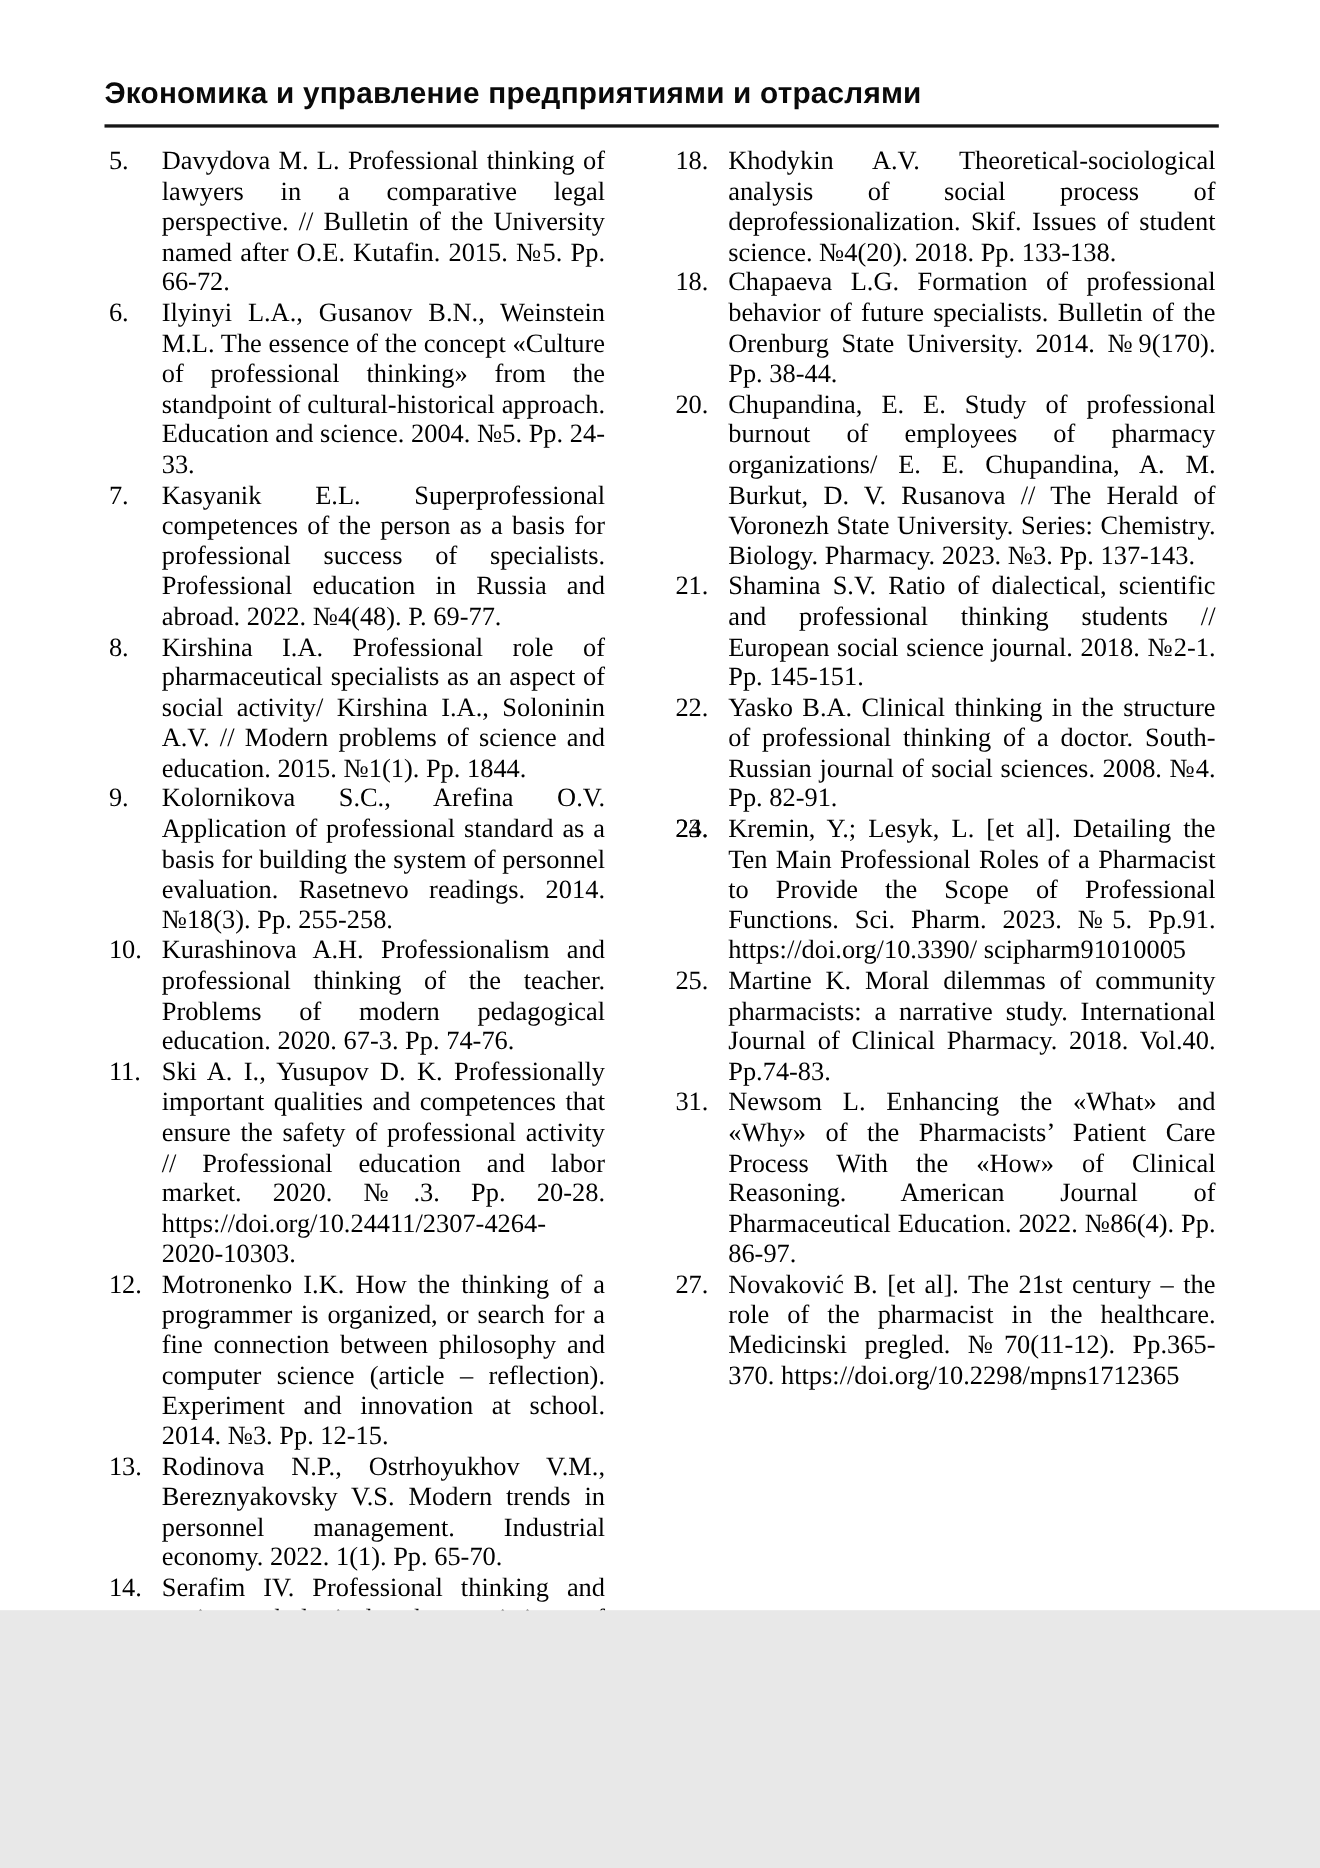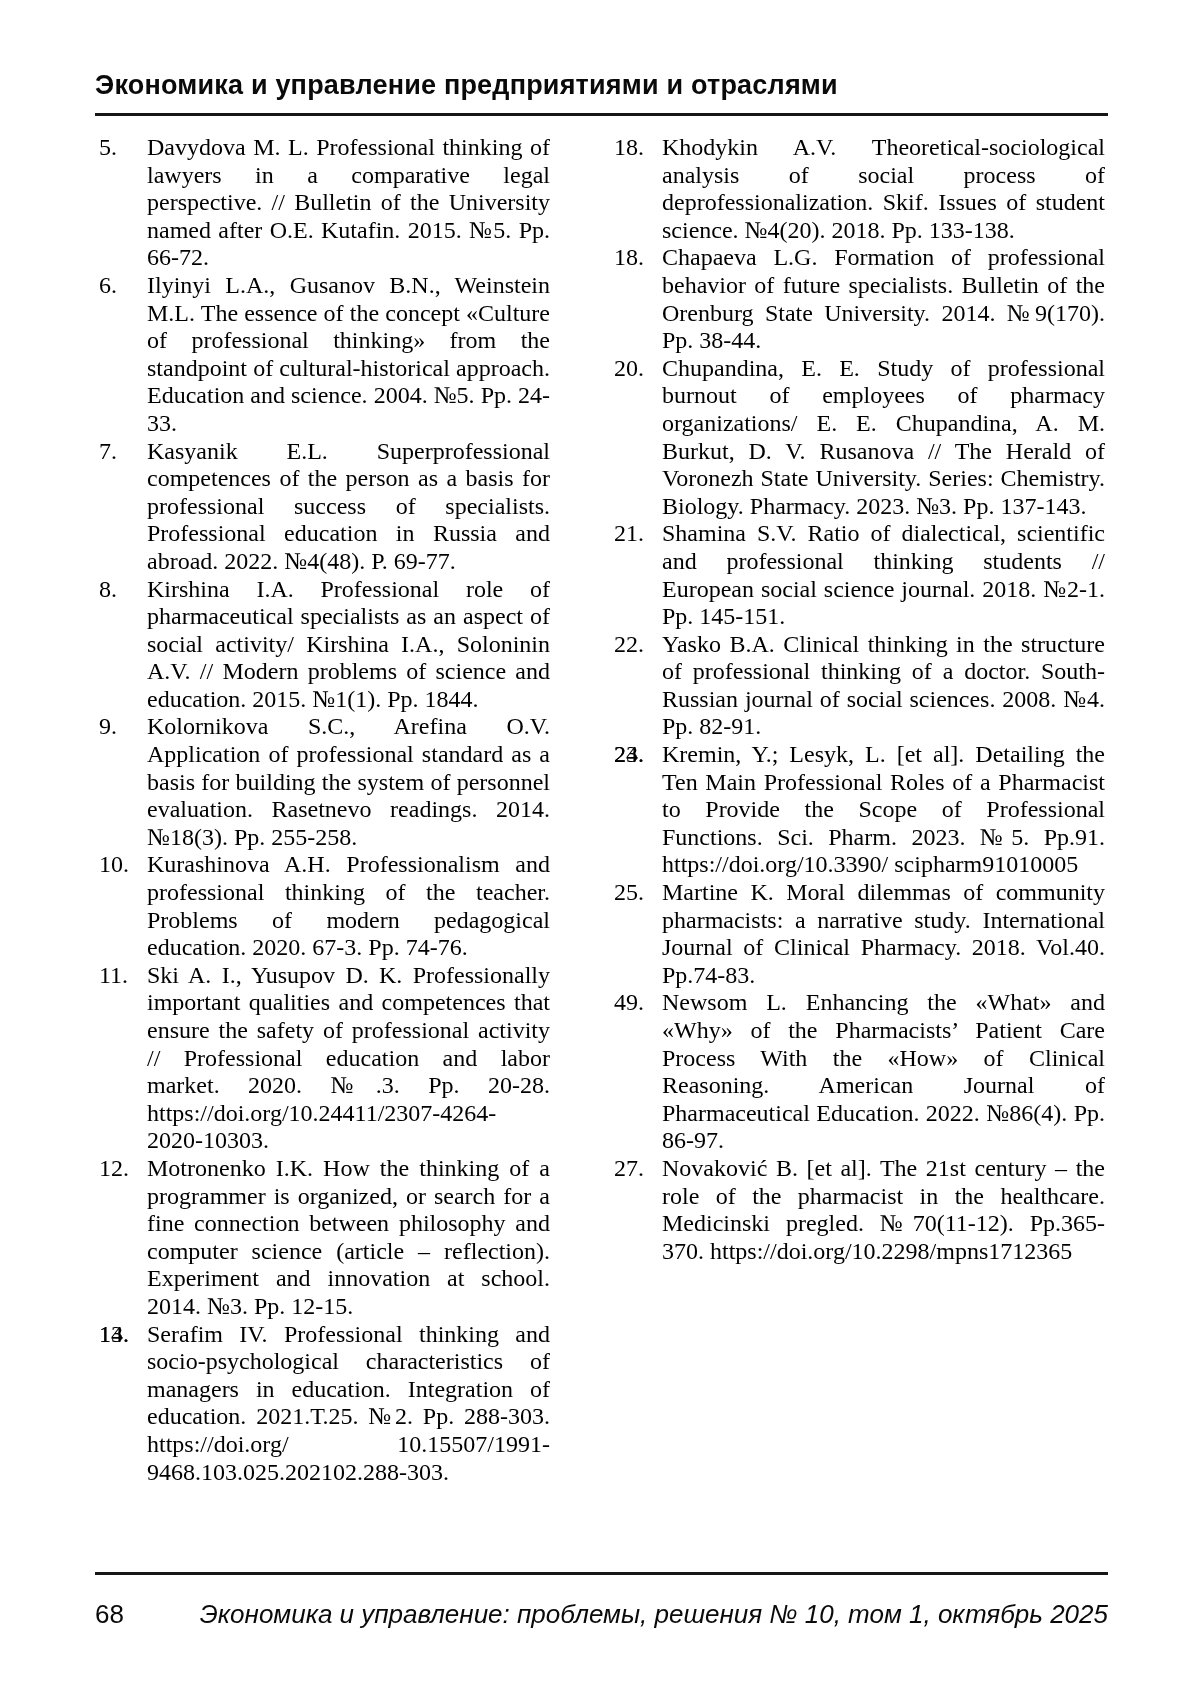--- a/index.html
+++ b/index.html
@@ -1,18 +1,18 @@
 <!DOCTYPE html>
 <html lang="en"><head>
 <meta charset="utf-8">
 <style>
   html,body{margin:0;padding:0;background:#e8e8e8;}
   .page{
     position:relative;
-    width:1200px;height:1698px;
+    width:1200px;height:1464px;
     margin:0 auto;
     background:#ffffff;
     color:#000;
     font-family:"Liberation Serif", serif;
     overflow:hidden;
   }
   
   .page-header{
     position:absolute;
     top:70px;left:95px;width:1013px;
@@ -97,21 +97,21 @@
       <div class="ref-item">
         <span class="ref-num">10.</span><span class="ref-text">Kurashinova A.H. Professionalism and professional thinking of the teacher. Problems of modern pedagogical education. 2020. 67-3. Pp. 74-76.</span>
       </div>
       <div class="ref-item">
         <span class="ref-num">11.</span><span class="ref-text">Ski A. I., Yusupov D. K. Professionally important qualities and competences that ensure the safety of professional activity // Professional education and labor market. 2020. №.3. Pp. 20-28. https://doi.org/10.24411/2307-4264-2020-10303.</span>
       </div>
       <div class="ref-item">
         <span class="ref-num">12.</span><span class="ref-text">Motronenko I.K. How the thinking of a programmer is organized, or search for a fine connection between philosophy and computer science (article – reflection). Experiment and innovation at school. 2014. №3. Pp. 12-15.</span>
       </div>
       <div class="ref-item">
-        <span class="ref-num">13.</span>
+        <span class="ref-num">13.</span><span class="ref-text">Rodinova N.P., Ostrhoyukhov V.M., Bereznyakovsky V.S. Modern trends in personnel management. Industrial economy. 2022. 1(1). Pp. 65-70.</span>
       </div>
       <div class="ref-item">
         <span class="ref-num">14.</span><span class="ref-text">Serafim IV. Professional thinking and socio-psychological characteristics of managers in education. Integration of education. 2021.Т.25. №2. Pp. 288-303. https://doi.org/ 10.15507/1991-9468.103.025.202102.288-303.</span>
       </div>
 
     </div>
 
     <div class="col col-right">
       <div class="ref-item">
         <span class="ref-num">18.</span><span class="ref-text">Khodykin A.V. Theoretical-sociological analysis of social process of deprofessionalization. Skif. Issues of student science. №4(20). 2018. Pp. 133-138.</span>
@@ -131,21 +131,21 @@
       <div class="ref-item">
         <span class="ref-num">23.</span>
       </div>
       <div class="ref-item">
         <span class="ref-num">24.</span><span class="ref-text">Kremin, Y.; Lesyk, L. [et al]. Detailing the Ten Main Professional Roles of a Pharmacist to Provide the Scope of Professional Functions. Sci. Pharm. 2023. №5. Pp.91. https://doi.org/10.3390/ scipharm91010005</span>
       </div>
       <div class="ref-item">
         <span class="ref-num">25.</span><span class="ref-text">Martine K. Moral dilemmas of community pharmacists: a narrative study. International Journal of Clinical Pharmacy. 2018. Vol.40. Pp.74-83.</span>
       </div>
       <div class="ref-item">
-        <span class="ref-num">49.</span><span class="ref-text">Newsom L. Enhancing the «What» and «Why» of the Pharmacists’ Patient Care Process With the «How» of Clinical Reasoning. American Journal of Pharmaceutical Education. 2022. №86(4). Pp. 86-97.</span>
+        <span class="ref-num">31.</span><span class="ref-text">Newsom L. Enhancing the «What» and «Why» of the Pharmacists’ Patient Care Process With the «How» of Clinical Reasoning. American Journal of Pharmaceutical Education. 2022. №86(4). Pp. 86-97.</span>
       </div>
       <div class="ref-item">
         <span class="ref-num">27.</span><span class="ref-text">Novaković B. [et al]. The 21st century – the role of the pharmacist in the healthcare. Medicinski pregled. №70(11-12). Pp.365-370. https://doi.org/10.2298/mpns1712365</span>
       </div>
     </div>
 
   </main>
 
   <footer class="page-footer">
     <span class="footer-page-number">68</span>

